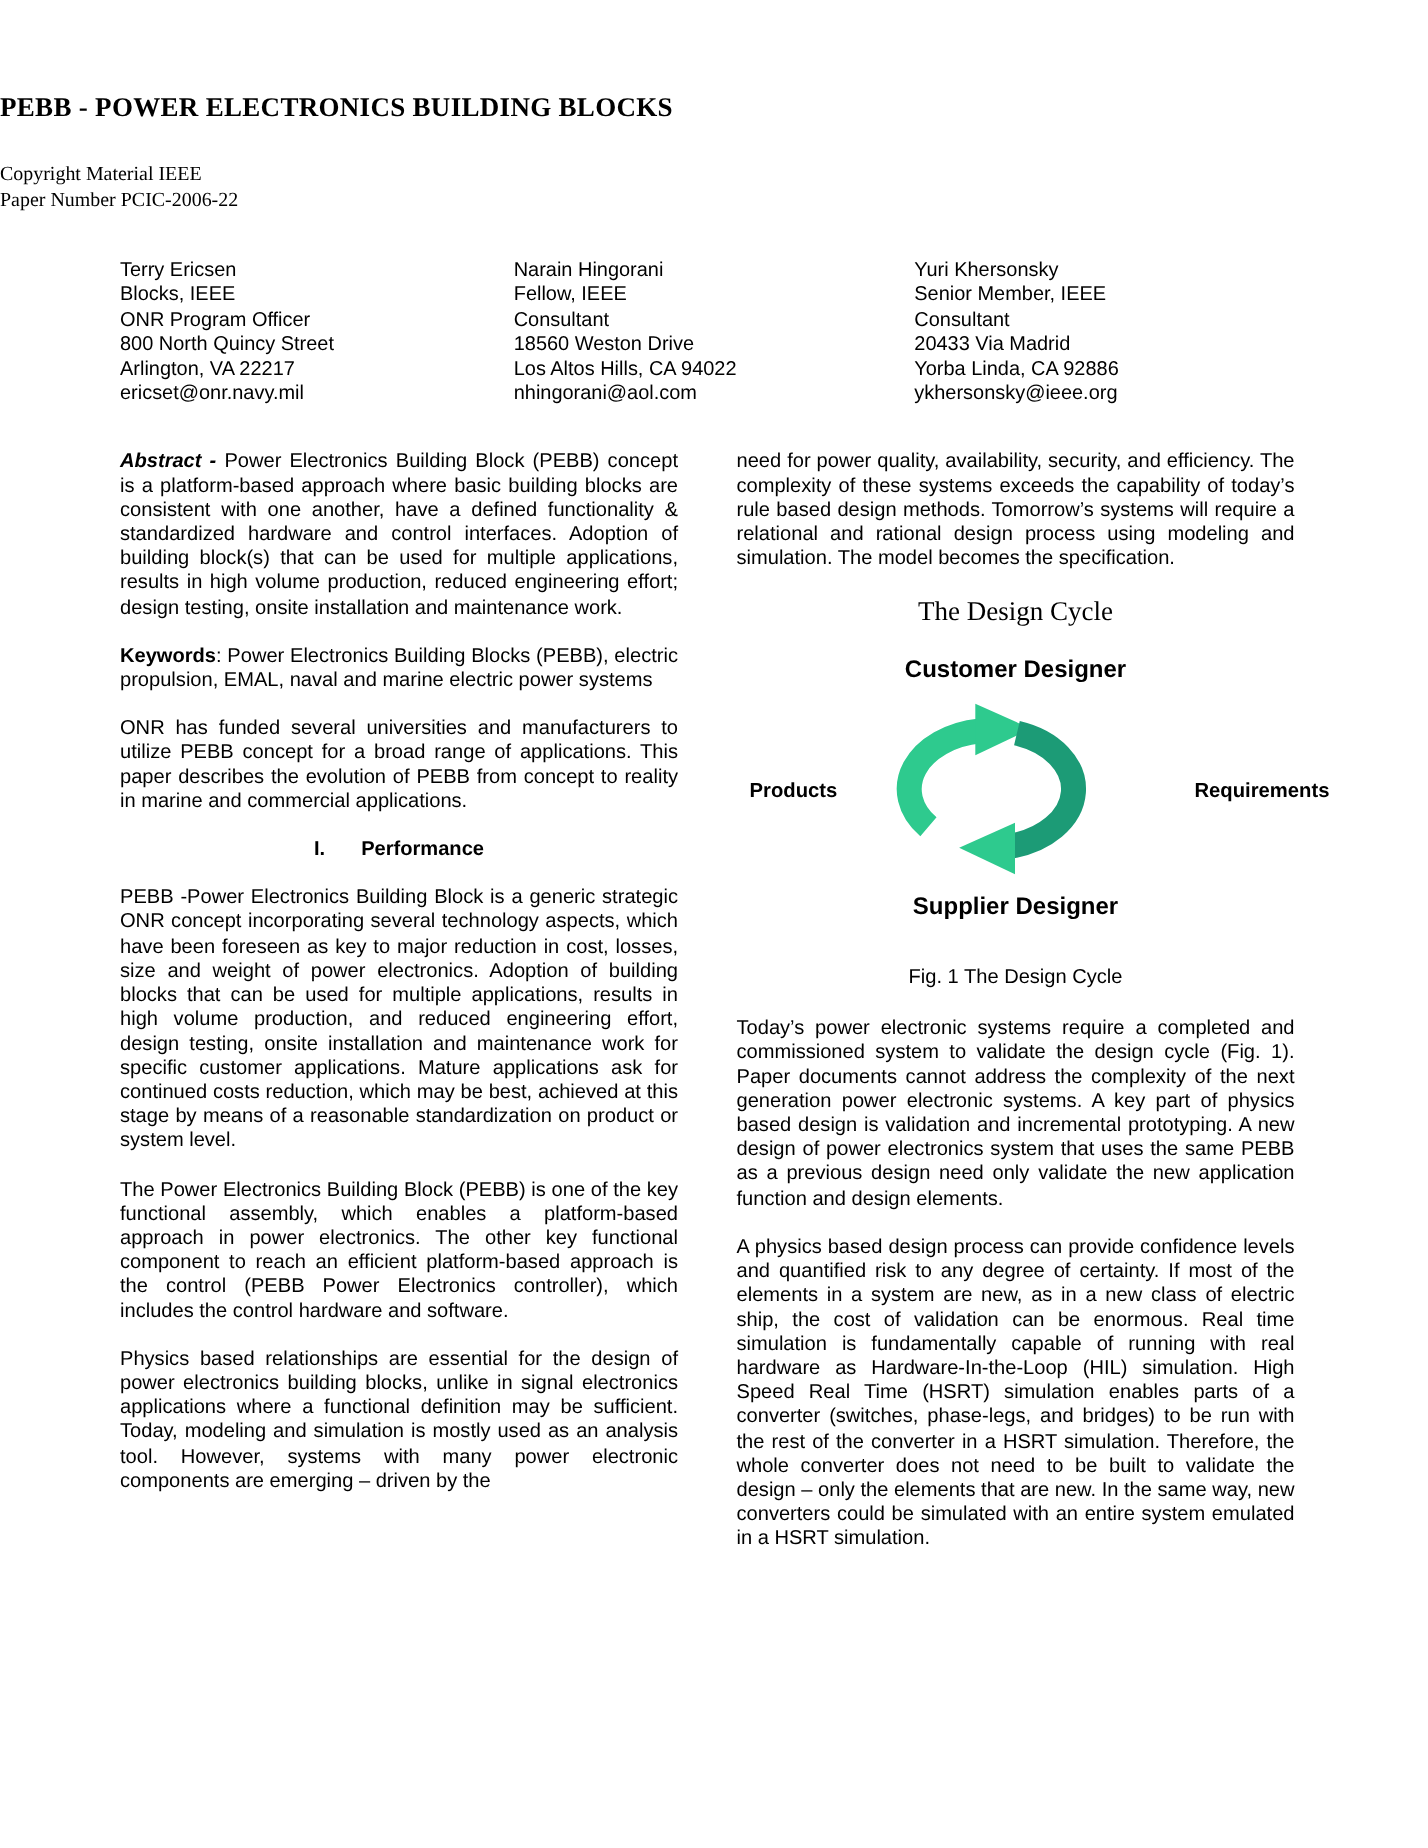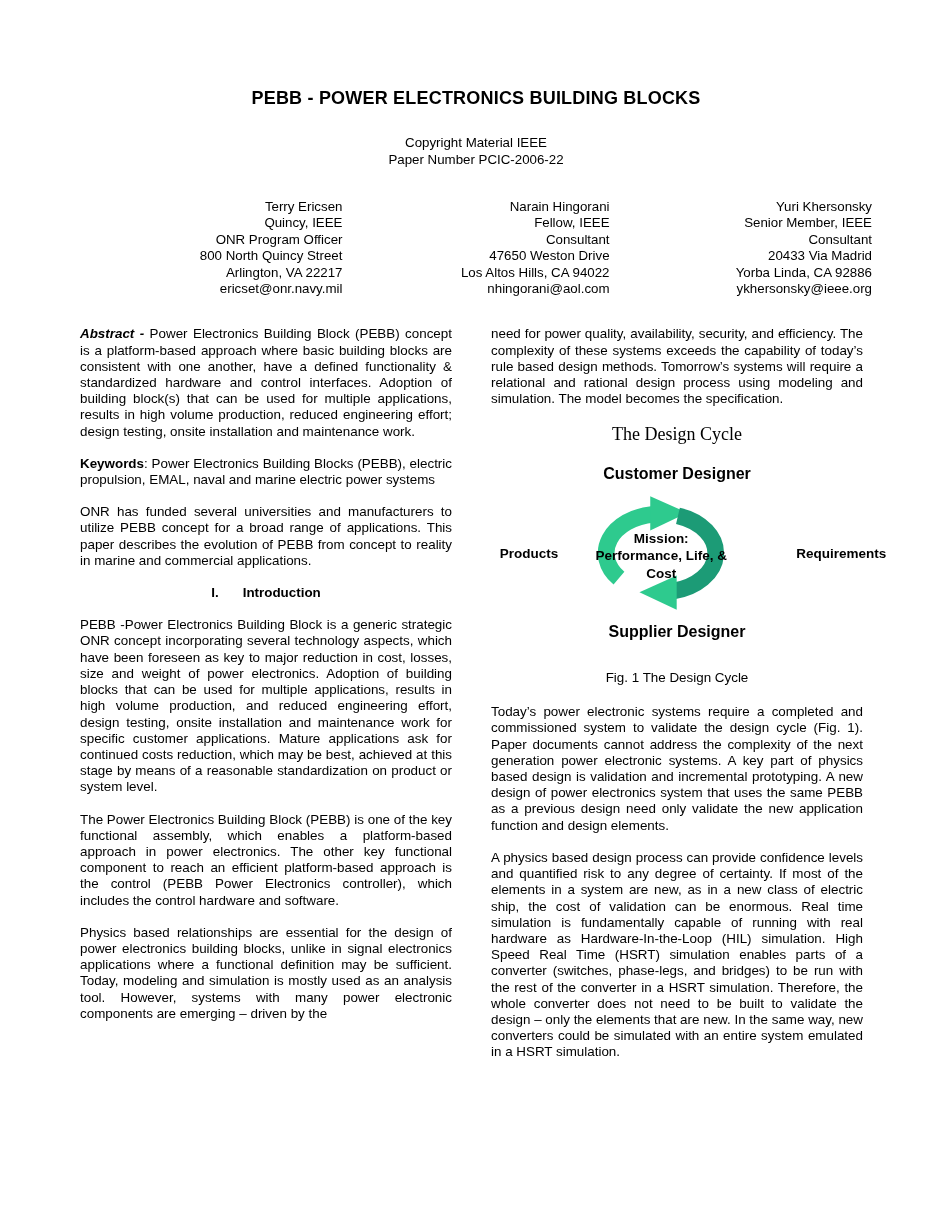--- a/index.html
+++ b/index.html
@@ -6,26 +6,26 @@
   html,body { background:#ffffff; }
   .page {
     position:relative;
     width:952px; height:1232px;
     background:#ffffff;
     font-family:"Liberation Sans", sans-serif;
     color:#000;
     overflow:hidden;
   }
   
-  .header { text-align:center; padding-top:87px; }
+  .header { text-align:left; padding-top:60px;font-family:Liberation Serif, serif; }
   .title-line { font-size:18px; font-weight:bold; line-height:23px; letter-spacing:0.2px; }
   .copyright-block { margin-top:25px; font-size:13.3px; line-height:16.5px; }
   
   .authors { display:flex; margin:31px 80px 0 80px; font-size:13.3px; line-height:16.4px; }
-  .author { width:285px;text-align:right; }
+  .author { width:285px; }
   .author.mid { width:290px; }
   .author div { white-space:nowrap; }
   
   .columns { display:flex; gap:39px; margin:29px 79px 0 80px; font-size:13.4px; line-height:16.2px; }
   .col { width:372px; }
   .para { text-align:justify; margin-bottom:16px; }
   .abstract-label { font-weight:bold; font-style:italic; }
   .kw-label { font-weight:bold; }
   .section-heading { text-align:center; font-weight:bold; font-size:13.4px; margin:16px 0; }
   .section-heading .hnum { margin-right:24px; }
@@ -59,31 +59,31 @@
     <div class="title-line">PEBB - POWER ELECTRONICS BUILDING BLOCKS</div>
     <div class="copyright-block">
       <div>Copyright Material IEEE</div>
       <div>Paper Number PCIC-2006-22</div>
     </div>
   </div>
 
   <div class="authors">
     <div class="author">
       <div>Terry Ericsen</div>
-      <div>Quincy, IEEE</div>
+      <div>Blocks, IEEE</div>
       <div>ONR Program Officer</div>
       <div>800 North Quincy Street</div>
       <div>Arlington, VA 22217</div>
       <div>ericset@onr.navy.mil</div>
     </div>
     <div class="author mid">
       <div>Narain Hingorani</div>
       <div>Fellow, IEEE</div>
       <div>Consultant</div>
-      <div>47650 Weston Drive</div>
+      <div>18560 Weston Drive</div>
       <div>Los Altos Hills, CA 94022</div>
       <div>nhingorani@aol.com</div>
     </div>
     <div class="author">
       <div>Yuri Khersonsky</div>
       <div>Senior Member, IEEE</div>
       <div>Consultant</div>
       <div>20433 Via Madrid</div>
       <div>Yorba Linda, CA 92886</div>
       <div>ykhersonsky@ieee.org</div>
@@ -94,21 +94,21 @@
 
     <div class="col">
       <p class="para"><span class="abstract-label">Abstract -</span>
         <span>Power Electronics Building Block (PEBB) concept is a platform-based approach where basic building blocks are consistent with one another, have a defined functionality &amp; standardized hardware and control interfaces. Adoption of building block(s) that can be used for multiple applications, results in high volume production, reduced engineering effort; design testing, onsite installation and maintenance work.</span></p>
 
       <p class="para"><span class="kw-label">Keywords</span><span>: Power Electronics Building Blocks (PEBB), electric propulsion, EMAL, naval and marine electric power systems</span></p>
 
       <p class="para">ONR has funded several universities and manufacturers to utilize PEBB concept for a broad range of applications. This paper describes the evolution of PEBB from concept to reality in marine and commercial applications.</p>
 
       <div class="section-heading">
-        <span class="hnum">I.</span><span>Introduction</span>
+        <span class="hnum">I.</span><span>Performance</span>
       </div>
 
       <p class="para">PEBB -Power Electronics Building Block is a generic strategic ONR concept incorporating several technology aspects, which have been foreseen as key to major reduction in cost, losses, size and weight of power electronics.  Adoption of building blocks that can be used for multiple applications, results in high volume production, and reduced engineering effort, design testing, onsite installation and maintenance work for specific customer applications. Mature applications ask for continued costs reduction, which may be best, achieved at this stage by means of a reasonable standardization on product or system level.</p>
       <p class="para">The Power Electronics Building Block (PEBB) is one of the key functional assembly, which enables a platform-based approach in power electronics. The other key functional component to reach an efficient platform-based approach is the control (PEBB Power Electronics controller), which includes the control hardware and software.</p>
       <p class="para">Physics based relationships are essential for the design of power electronics building blocks, unlike in signal electronics applications where a functional definition may be sufficient. Today, modeling and simulation is mostly used as an analysis tool.  However, systems with many power electronic components are emerging – driven by the</p>
     </div>
 
     <div class="col">
       <p class="para">need for power quality, availability, security, and efficiency. The complexity of these systems exceeds the capability of today’s rule based design methods.  Tomorrow’s systems will require a relational and rational design process using modeling and simulation.   The model becomes the specification.</p>
 
@@ -122,25 +122,20 @@
             <svg width="196" height="130" viewBox="0 0 200 130">
 
               <path d="M 57.1 89.7 A 56 40 0 0 1 92.2 24.4" fill="none" stroke-width="17" stroke="#2ECA8E"></path>
 
               <polygon points="89,6 89,41 127,23" fill="#2ECA8E"></polygon>
 
               <path d="M 117.3 26 A 56 40 0 0 1 111.6 103.1" fill="none" stroke-width="17" stroke="#1C9B76"></path>
 
               <polygon points="116,87 116,122 78,104" fill="#2ECA8E"></polygon>
             </svg>
-            <span class="center-text">
-              <span>Mission:</span><br>
-              <span>Performance, Life, &amp;</span><br>
-              <span>Cost</span>
-            </span>
           </span>
           <span class="side-label">Requirements</span>
         </div>
 
         <div class="fig-bottom-label">Supplier Designer</div>
         <div class="fig-caption">Fig. 1 The Design Cycle</div>
       </div>
 
       <p class="para">Today’s power electronic systems require a completed and commissioned system to validate the design cycle (Fig. 1). Paper documents cannot address the complexity of the next generation power electronic systems. A key part of physics based design is validation and incremental prototyping.  A new design of power electronics system that uses the same PEBB as a previous design need only validate the new application function and design elements.</p>
       <p class="para">A physics based design process can provide confidence levels and quantified risk to any degree of certainty.  If most of the elements in a system are new, as in a new class of electric ship, the cost of validation can be enormous. Real time simulation is fundamentally capable of running with real hardware as Hardware-In-the-Loop (HIL) simulation. High Speed Real Time (HSRT) simulation enables parts of a converter (switches, phase-legs, and bridges) to be run with the rest of the converter in a HSRT simulation. Therefore, the whole converter does not need to be built to validate the design – only the elements that are new.   In the same way, new converters could be simulated with an entire system emulated in a HSRT simulation.</p>

